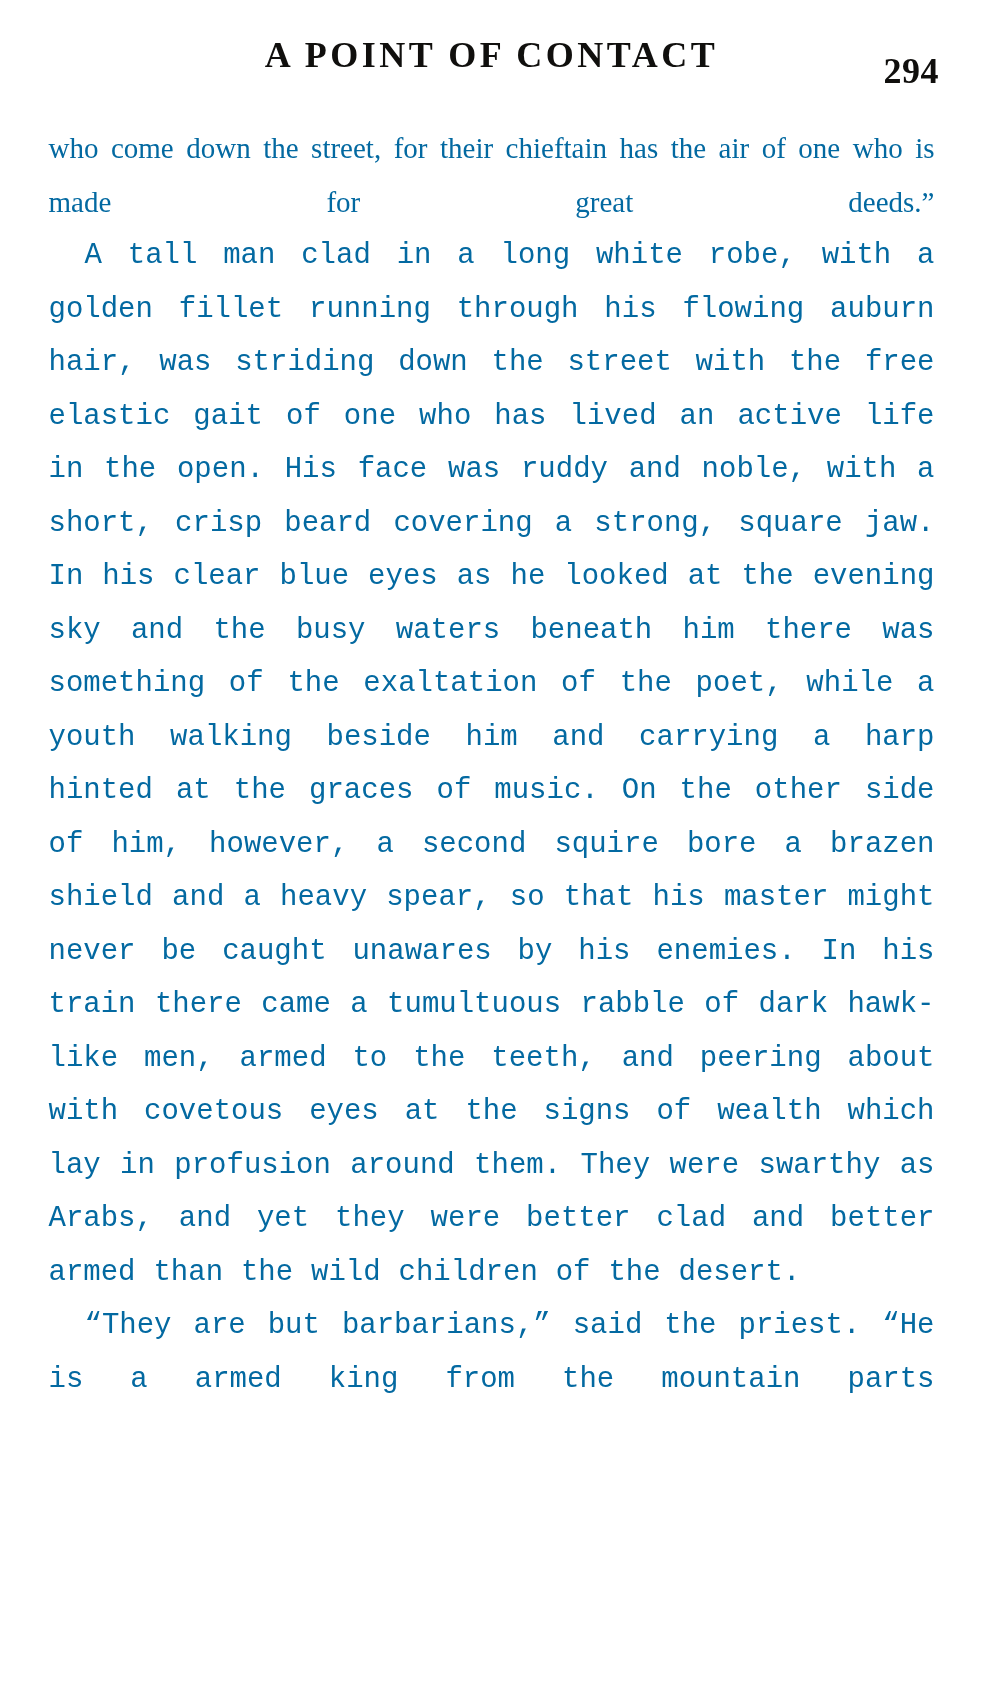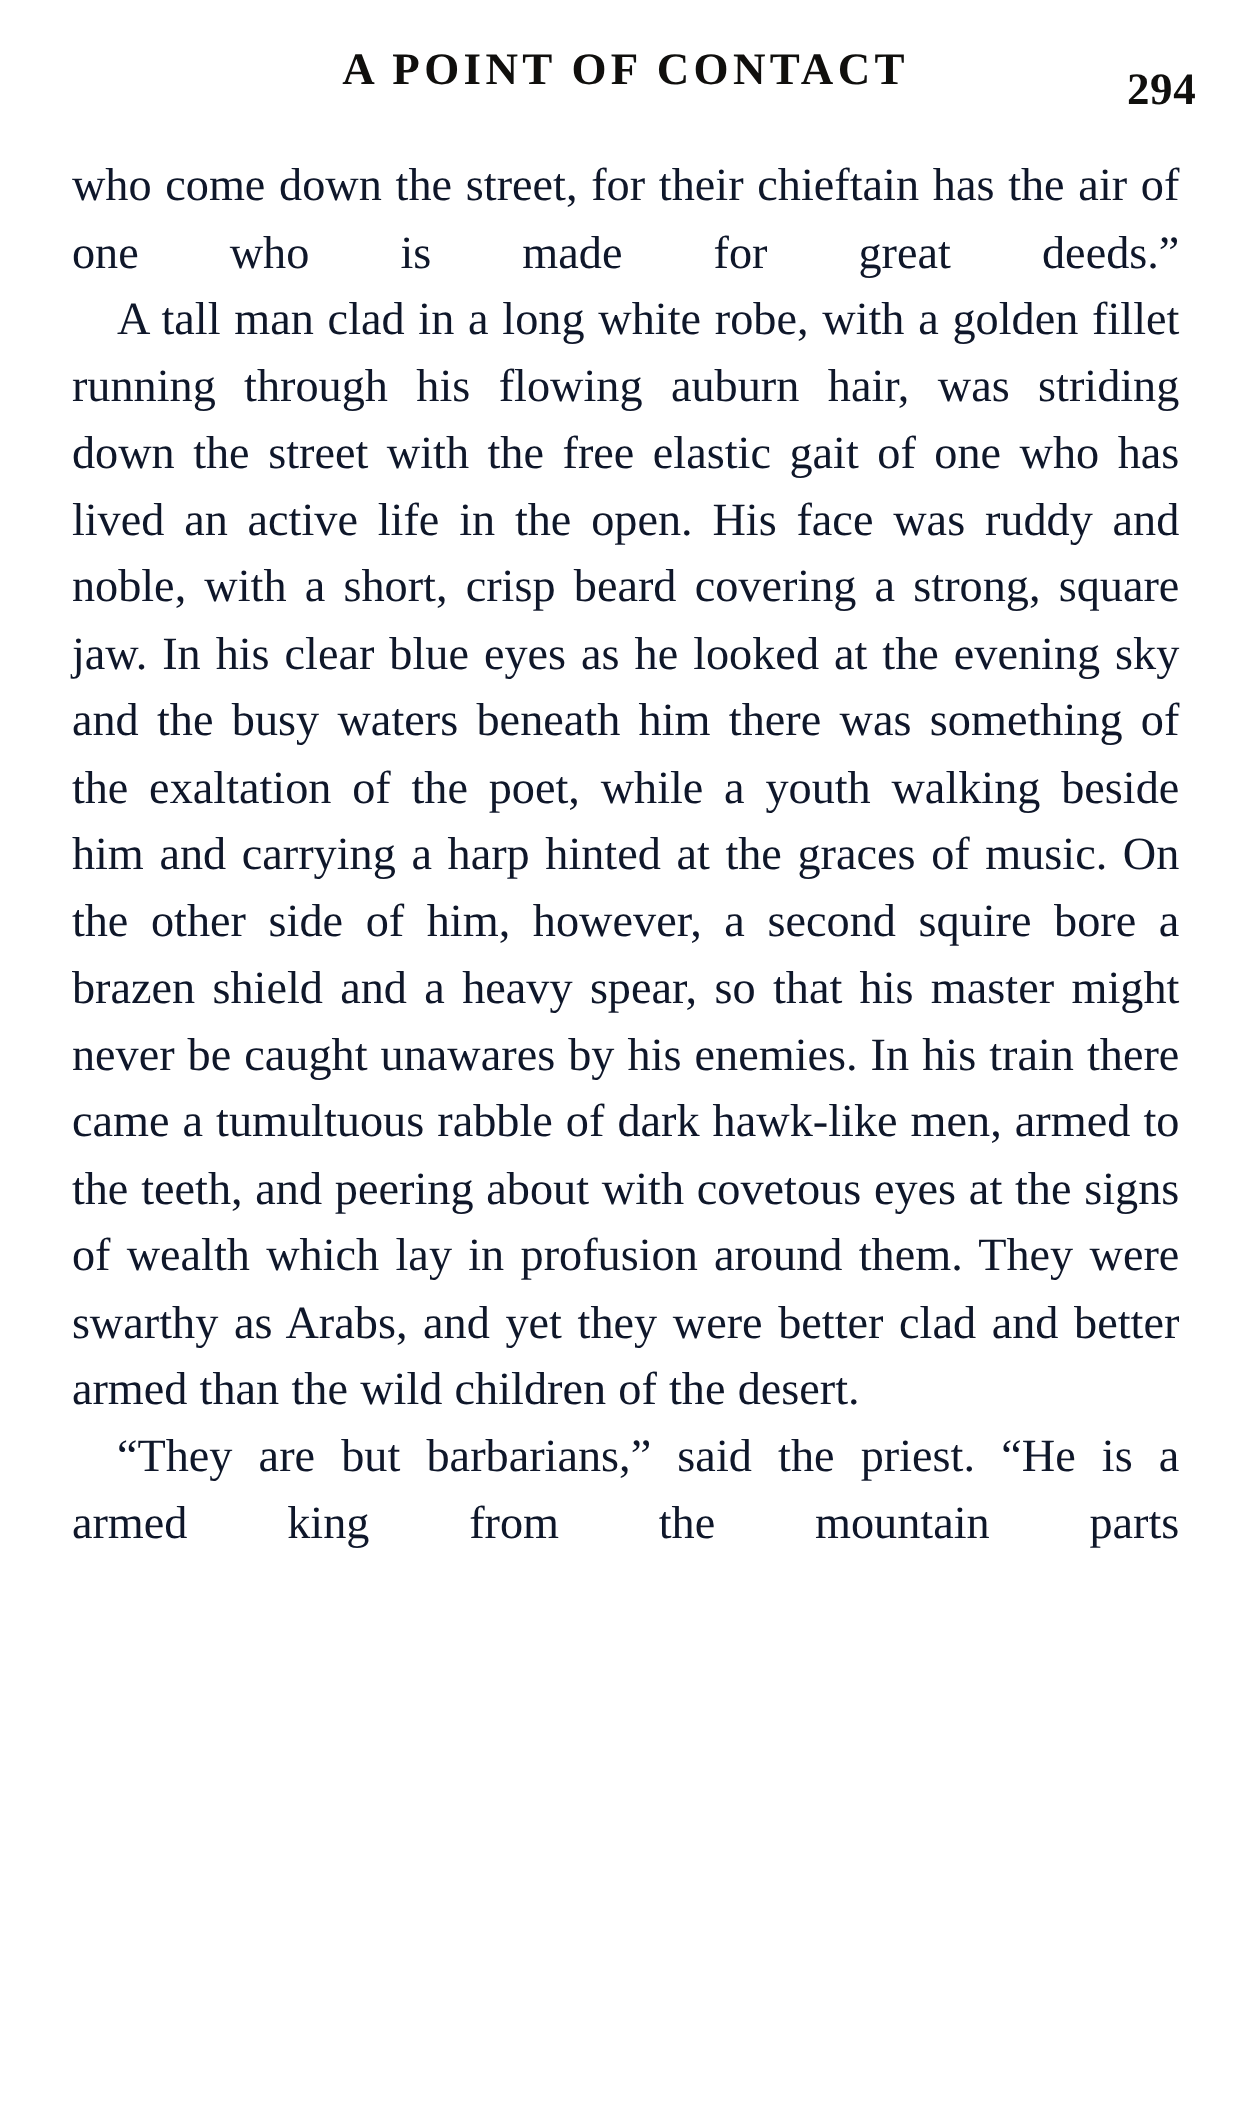--- a/index.html
+++ b/index.html
@@ -15,21 +15,21 @@
     position: relative;
     overflow: hidden;
   }
   .page {
     position: absolute;
     left: 0;
     top: 0;
     width: 1000px;
     height: 1682px;
     box-sizing: border-box;
-    padding: 34px 35px 20px 36px;
+    padding: 34px 53px 20px 36px;
     border-radius: 32px;
   }
   .running-head {
     display: flex;
     align-items: baseline;
     justify-content: center;
     position: relative;
     height: 60px;
     padding: 0 4px;
   }
@@ -51,34 +51,35 @@
     color: #100f0d;
     letter-spacing: 0.5px;
   }
   .body-text {
     margin-top: 28px;
     width: 886px;
     margin-left: auto;
     margin-right: auto;
   }
   .para {
-    font-size: 37px;
+    font-size: 29px;
     line-height: 53.5px;
     text-align: justify;
-    color: #0f172a;
+    color: #0369a1;
     margin: 0;
     -webkit-hyphens: none;
     hyphens: none;
     word-spacing: 0.5px;
   }
   .para + .para {
     margin-top: 0;
   }
   .para.indent {
     text-indent: 36px;
+    font-family: Liberation Mono, monospace;
   }
   
   .para { text-align-last: left; }
   .para.full-justify { text-align-last: justify; }
 </style>
 </head>
 <body>
 
 <div class="page">
 

